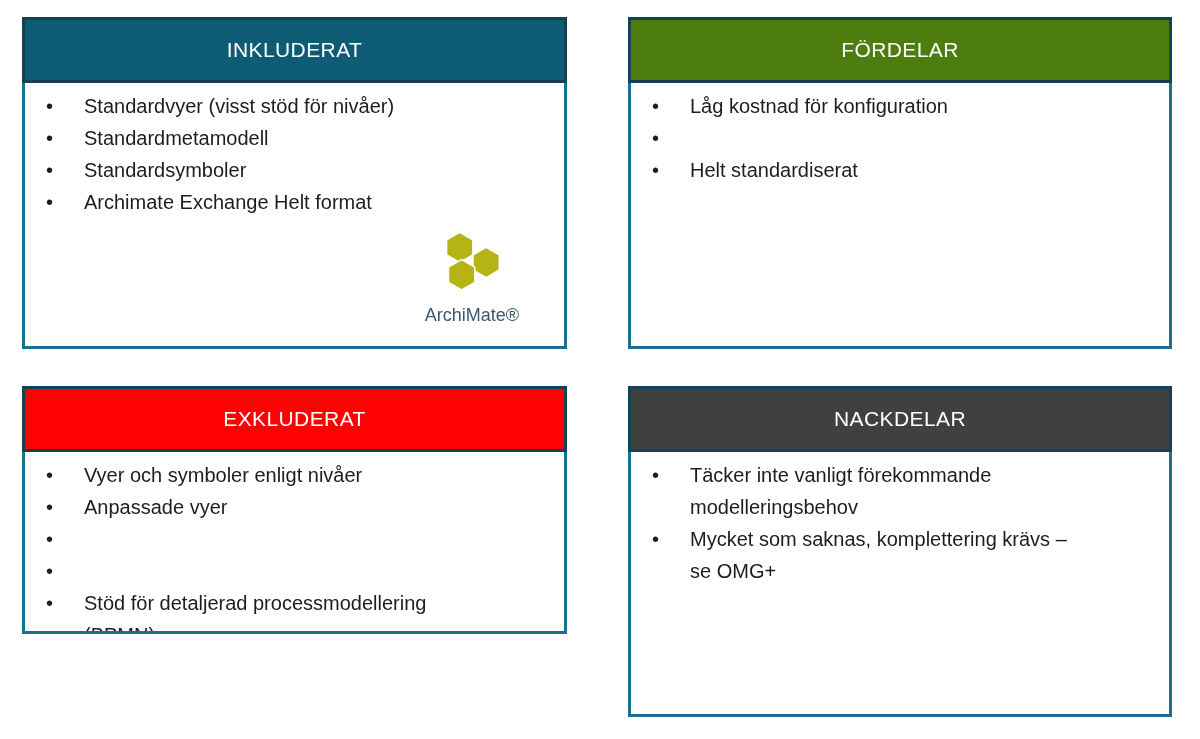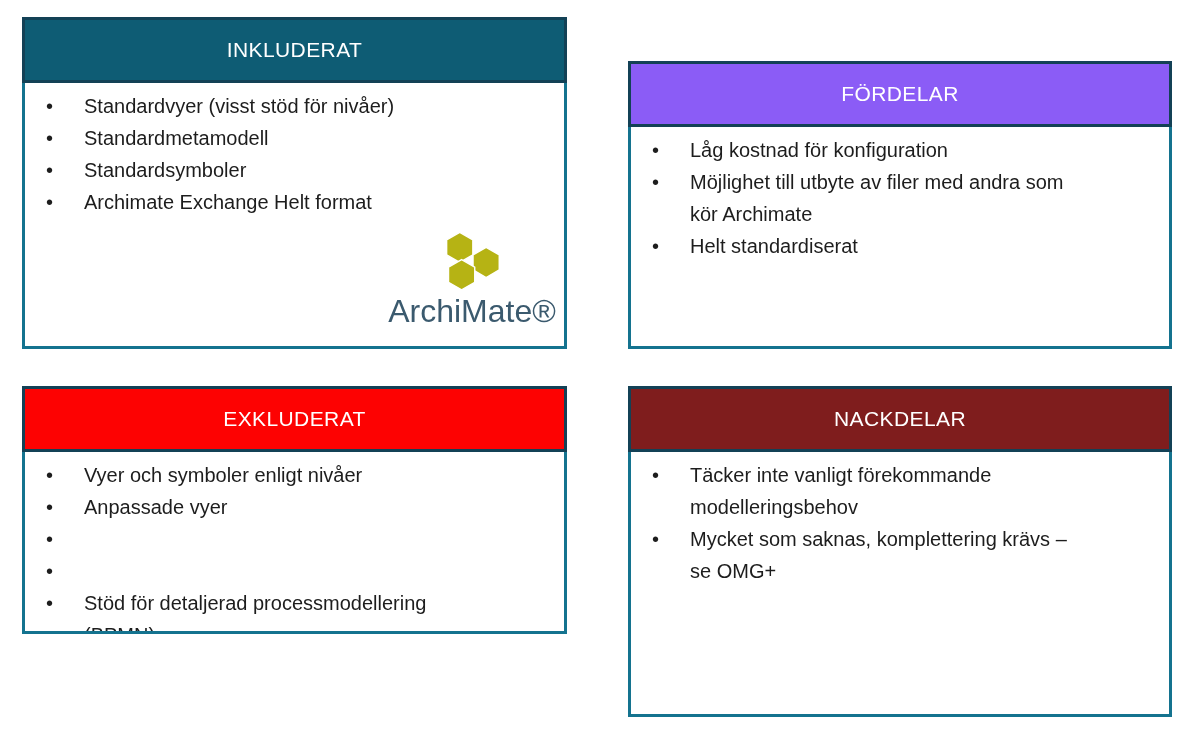--- a/index.html
+++ b/index.html
@@ -73,22 +73,22 @@
     right: 6px;
     top: 148px;
     width: 172px;
     text-align: center;
   }
   .logo svg {
     display: block;
     margin: 0 auto;
   }
   .logo-text {
-    font-size: 32px;
-    margin-top: 1px;
+    font-size: 18px;
+    margin-top: 13px;
   }
 </style>
 </head>
 <body>
 
 <div class="slide">
 
   <section class="panel panel-inkluderat" style="border-color: rgb(20, 115, 143); justify-content: flex-end;">
     <header class="panel-header" style="background-color: rgb(14, 92, 116);">
       <span>INKLUDERAT</span>
@@ -119,33 +119,31 @@
             <polygon points="50,17 63.9,25 63.9,41 50,49 36.1,41 36.1,25"></polygon>
             <polygon points="24,30 37.9,38 37.9,54 24,62 10.1,54 10.1,38"></polygon>
           </g>
         </svg>
         <div class="logo-text" style="color: rgb(59, 90, 110);">ArchiMate®</div>
       </div>
     </div>
   </section>
 
   <section class="panel panel-fordelar" style="border-color: rgb(20, 115, 143);">
-    <header class="panel-header" style="background-color: #8b5cf6; margin-top: 44px;">
+    <header class="panel-header" style="background-color: #4d7c0f;">
       <span>FÖRDELAR</span>
     </header>
     <div class="panel-body">
       <ul class="items">
         <li>
           <span class="bul">•</span>
           <span class="txt">Låg kostnad för konfiguration</span>
         </li>
         <li>
           <span class="bul">•</span>
-          <span class="txt">Möjlighet till utbyte av filer med andra som
-kör Archimate</span>
         </li>
         <li>
           <span class="bul">•</span>
           <span class="txt">Helt standardiserat</span>
         </li>
       </ul>
     </div>
   </section>
 
   <section class="panel panel-exkluderat" style="border-color: rgb(20, 115, 143);">
@@ -171,21 +169,21 @@
         <li>
           <span class="bul">•</span>
           <span class="txt">Stöd för detaljerad processmodellering
 (BPMN)</span>
         </li>
       </ul>
     </div>
   </section>
 
   <section class="panel panel-nackdelar" style="border-color: rgb(20, 115, 143);">
-    <header class="panel-header" style="background-color: #7f1d1d;">
+    <header class="panel-header" style="background-color: #404040;">
       <span>NACKDELAR</span>
     </header>
     <div class="panel-body">
       <ul class="items">
         <li>
           <span class="bul">•</span>
           <span class="txt">Täcker inte vanligt förekommande
 modelleringsbehov</span>
         </li>
         <li>

